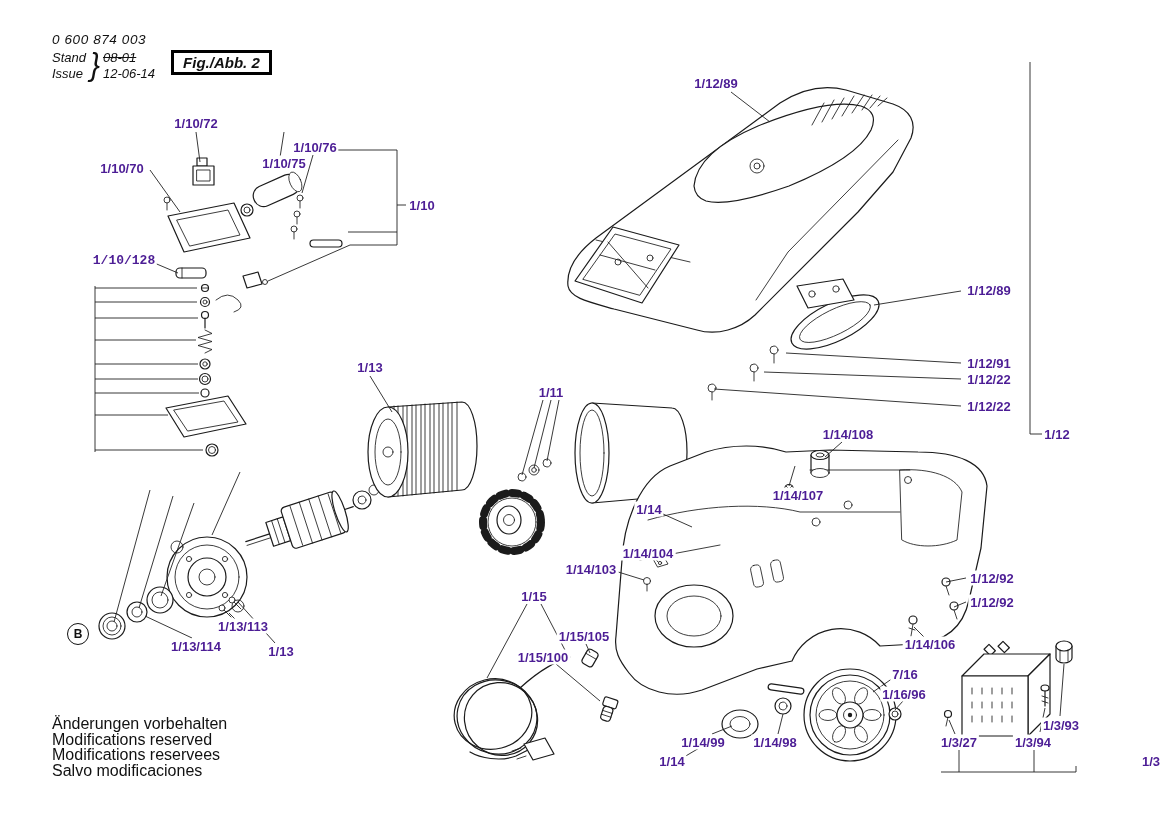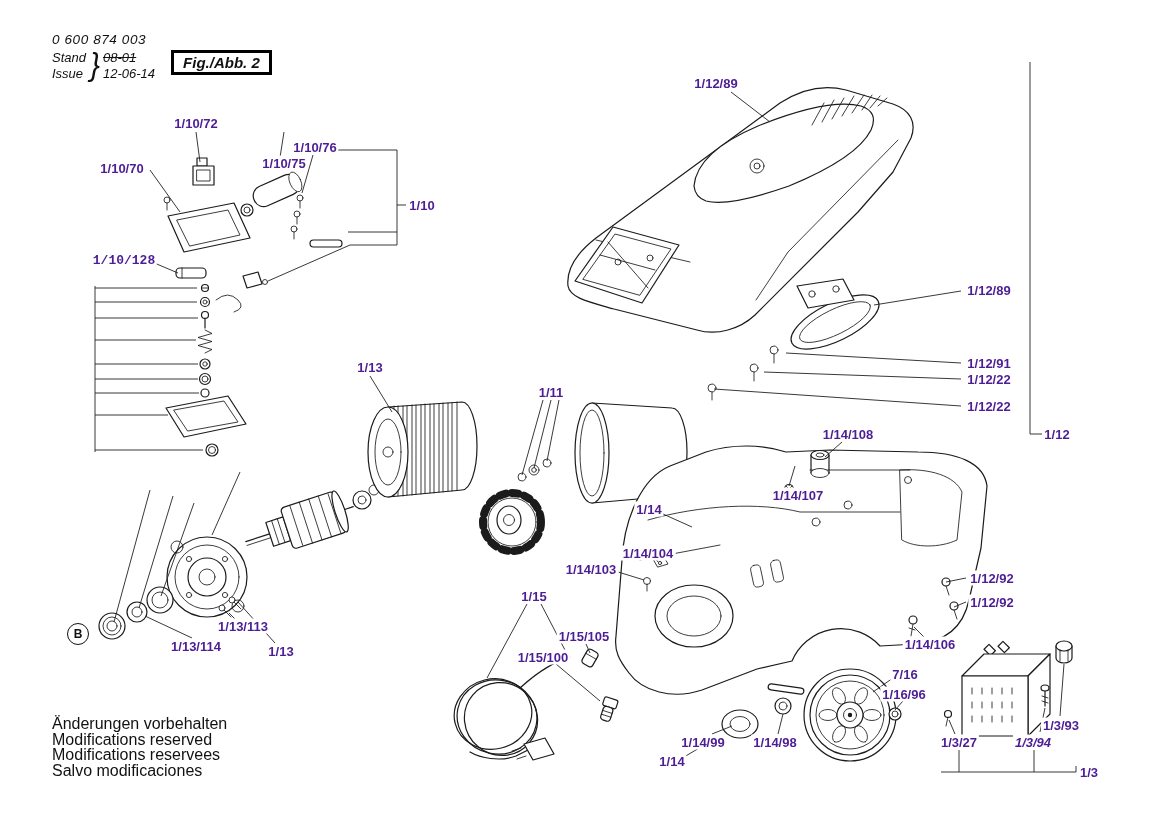--- a/index.html
+++ b/index.html
@@ -443,23 +443,23 @@
     <div class="part-label" style="left: 243px; top: 626px;">1/13/113</div>
     <div class="part-label" style="left: 196px; top: 646px;">1/13/114</div>
     <div class="part-label" style="left: 281px; top: 651px;">1/13</div>
     <div class="part-label" style="left: 930px; top: 644px;">1/14/106</div>
     <div class="part-label" style="left: 905px; top: 674px;">7/16</div>
     <div class="part-label" style="left: 904px; top: 694px;">1/16/96</div>
     <div class="part-label" style="left: 703px; top: 742px;">1/14/99</div>
     <div class="part-label" style="left: 775px; top: 742px;">1/14/98</div>
     <div class="part-label" style="left: 672px; top: 761px;">1/14</div>
     <div class="part-label" style="left: 959px; top: 742px;">1/3/27</div>
-    <div class="part-label" style="left: 1033px; top: 742px; font-style: italic;">1/3/94</div>
+    <div class="part-label" style="left: 1033px; top: 742px;">1/3/94</div>
     <div class="part-label" style="left: 1061px; top: 725px;">1/3/93</div>
-    <div class="part-label" style="left: 1089px; top: 761px; margin-top: 11px;">1/3</div>
+    <div class="part-label" style="left: 1151px; top: 761px;">1/3</div>
   </div>
 
 <div class="balloon">B</div>
 
 <div class="footer">
   <div>Änderungen vorbehalten</div>
   <div>Modifications reserved</div>
   <div>Modifications reservees</div>
   <div>Salvo modificaciones</div>
 </div>

